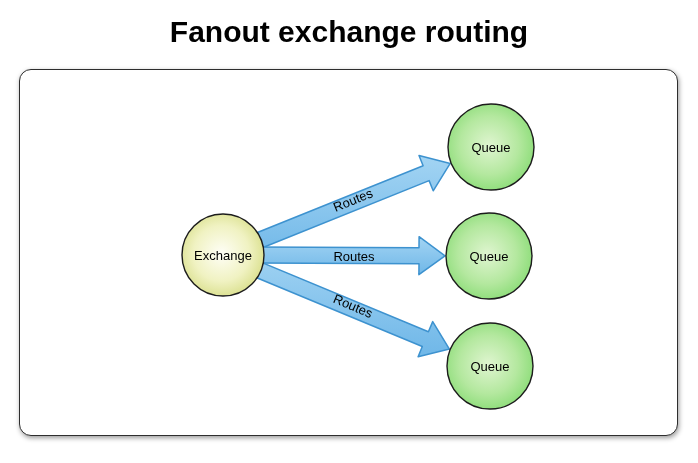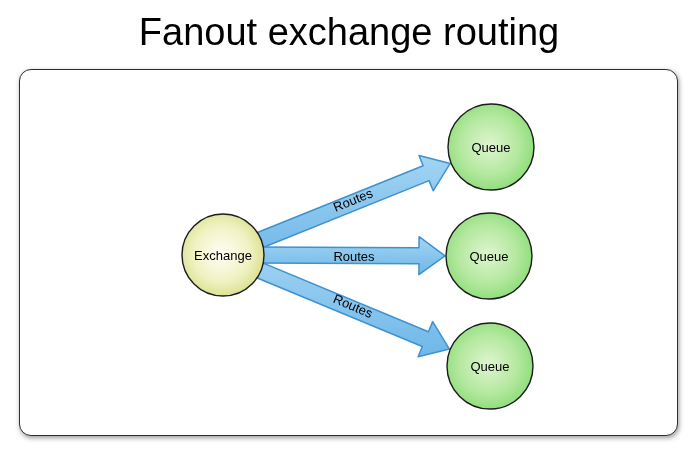--- a/index.html
+++ b/index.html
@@ -14,23 +14,23 @@
     height: 463px;
     background: #ffffff;
     overflow: hidden;
   }
   .title {
     position: absolute;
     top: 12px;
     left: 0;
     width: 100%;
     text-align: center;
-    font-size: 38px;
+    font-size: 30px;
     line-height: 40px;
-    font-weight: 400;
+    font-weight: 700;
     color: #000000;
     letter-spacing: 0px;
   }
   .canvas {
     position: absolute;
     left: 19px;
     top: 69px;
     width: 657px;
     height: 365px;
     background: #ffffff;

